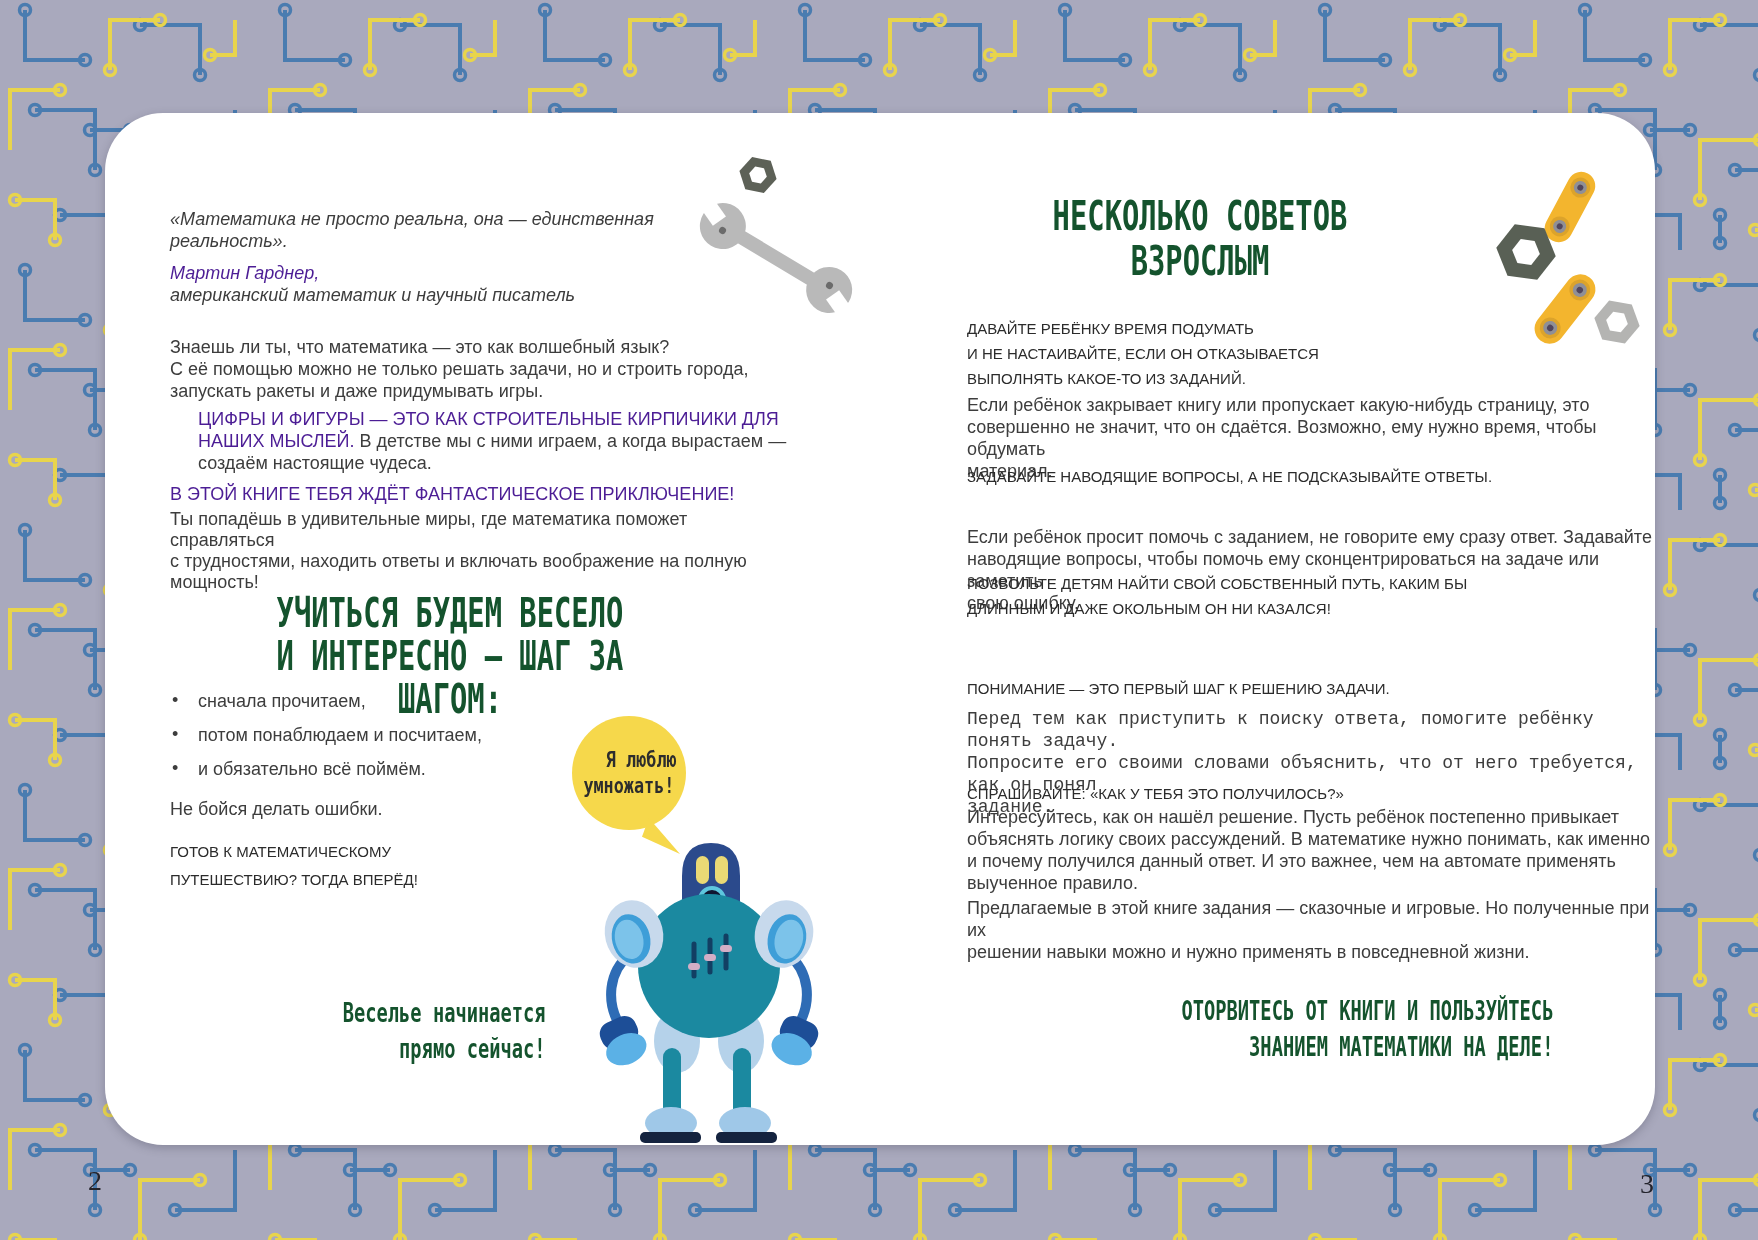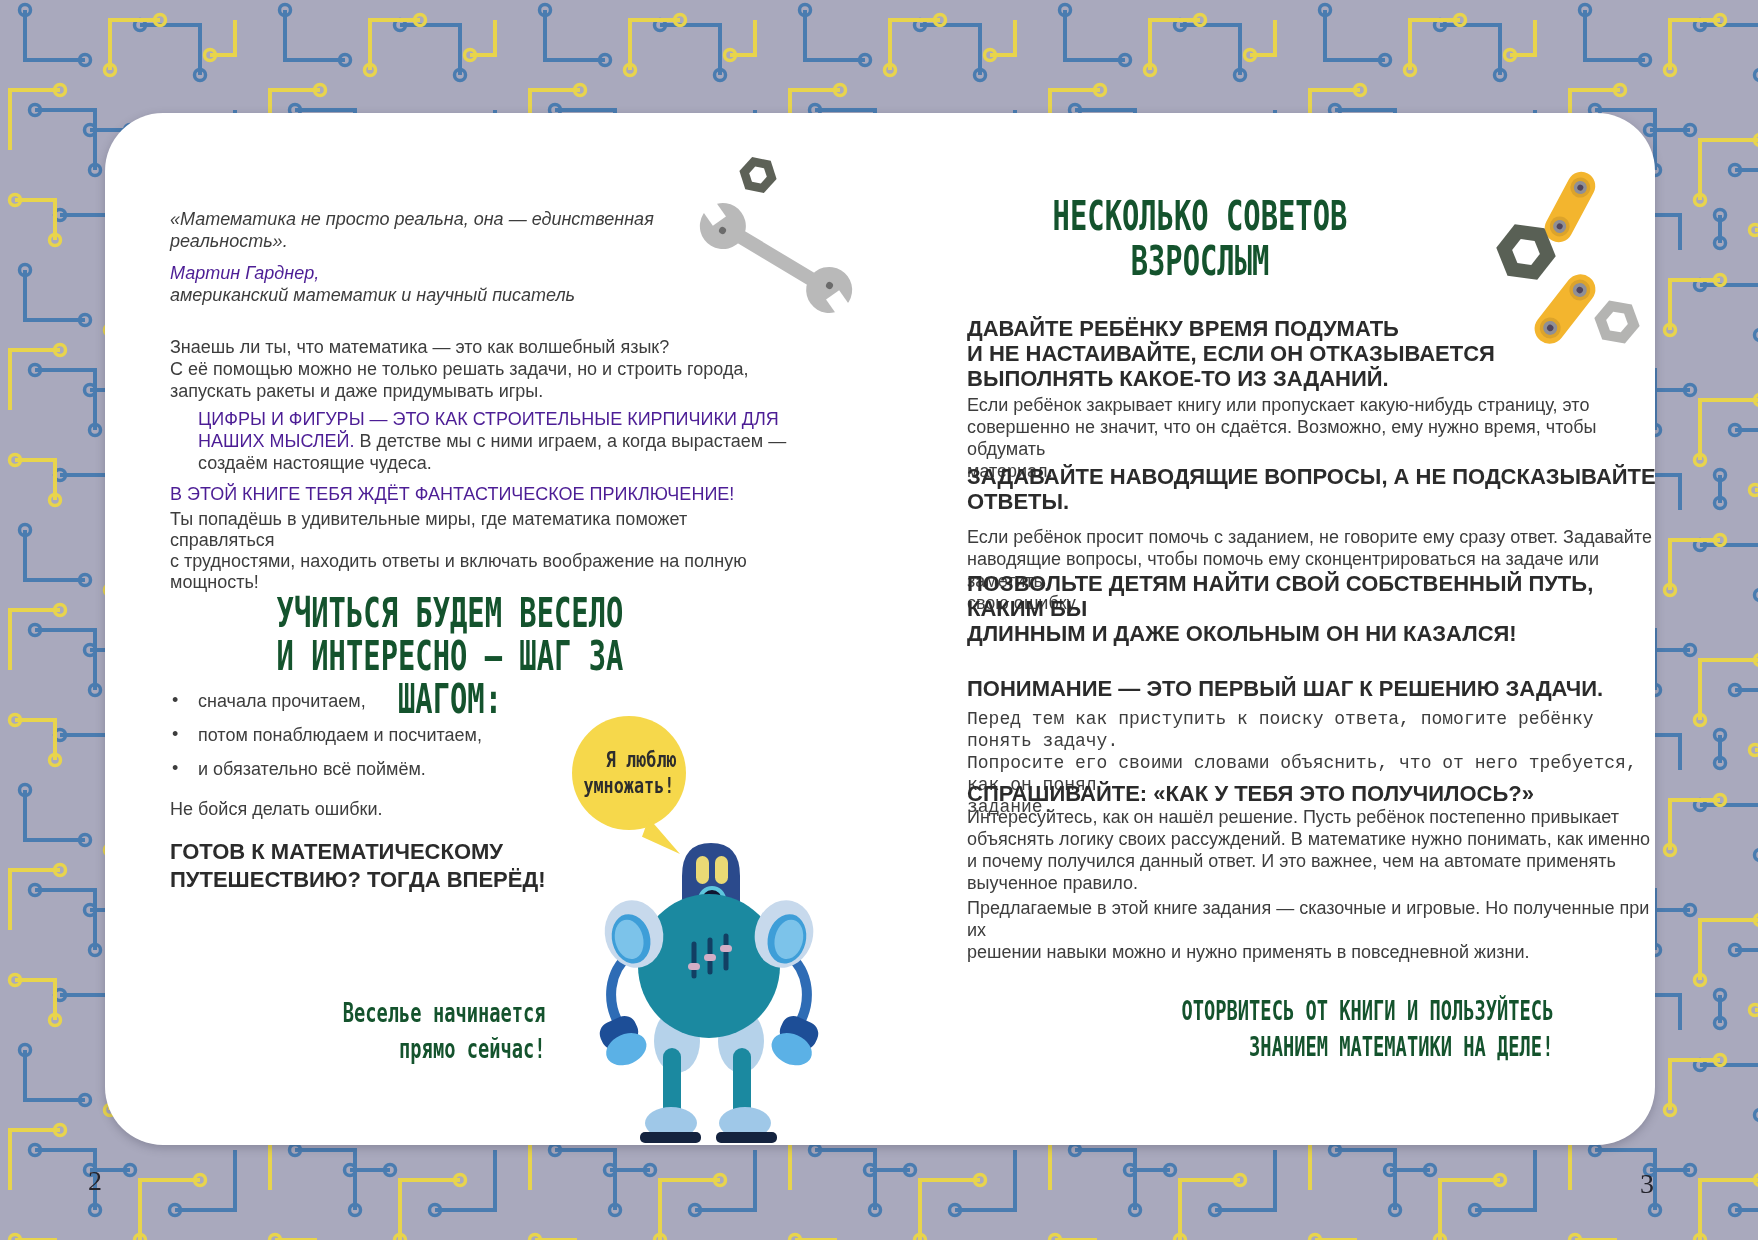--- a/index.html
+++ b/index.html
@@ -7,21 +7,21 @@
        font-family:"Liberation Sans",sans-serif;background:#a9a9bd;}
   .stage{position:absolute;left:0;top:0;width:1758px;height:1240px;}
   .bg-svg{position:absolute;left:0;top:0;z-index:0;}
   .card{position:absolute;left:105px;top:113px;width:1550px;height:1032px;
         background:#ffffff;border-radius:58px;box-shadow:0 3px 10px rgba(40,40,60,.25);z-index:1;}
   .abs{position:absolute;z-index:2;}
   .body-txt{font-size:18px;line-height:22px;color:#3d3d3d;}
   .pre{white-space:pre-line;}
   .b{font-weight:normal;color:#4c1d95;}
   .it{font-style:italic;}
-  .subhead{font-weight:bold;font-size:22px;line-height:25px;color:#2b2b2b;}
+  .subhead{font-weight:normal;font-size:15px;line-height:25px;color:#2b2b2b;}
   .disp{font-family:"DejaVu Sans Mono",monospace;font-weight:bold;color:#14532d;}
   .sqz{display:block;transform:scaleX(.72);transform-origin:50% 50%;}
   .disp-xl{font-size:40px;line-height:43px;text-align:center;}
   .disp-md{font-size:26px;line-height:36px;text-align:right;}
   .bullet-row{display:flex;align-items:flex-start;margin-bottom:12px;}
   .bullet-dot{width:26px;font-size:18px;color:#3d3d3d;flex:0 0 26px;}
   .bubble{position:absolute;left:572px;top:716px;width:114px;height:114px;border-radius:50%;
           background:#f6d84b;display:flex;flex-direction:column;align-items:flex-end;justify-content:center;z-index:3;}
   .bubble-tail{position:absolute;left:642px;top:818px;width:38px;height:36px;background:#f6d84b;
           clip-path:polygon(18% 0%,100% 100%,0% 52%);z-index:3;}

